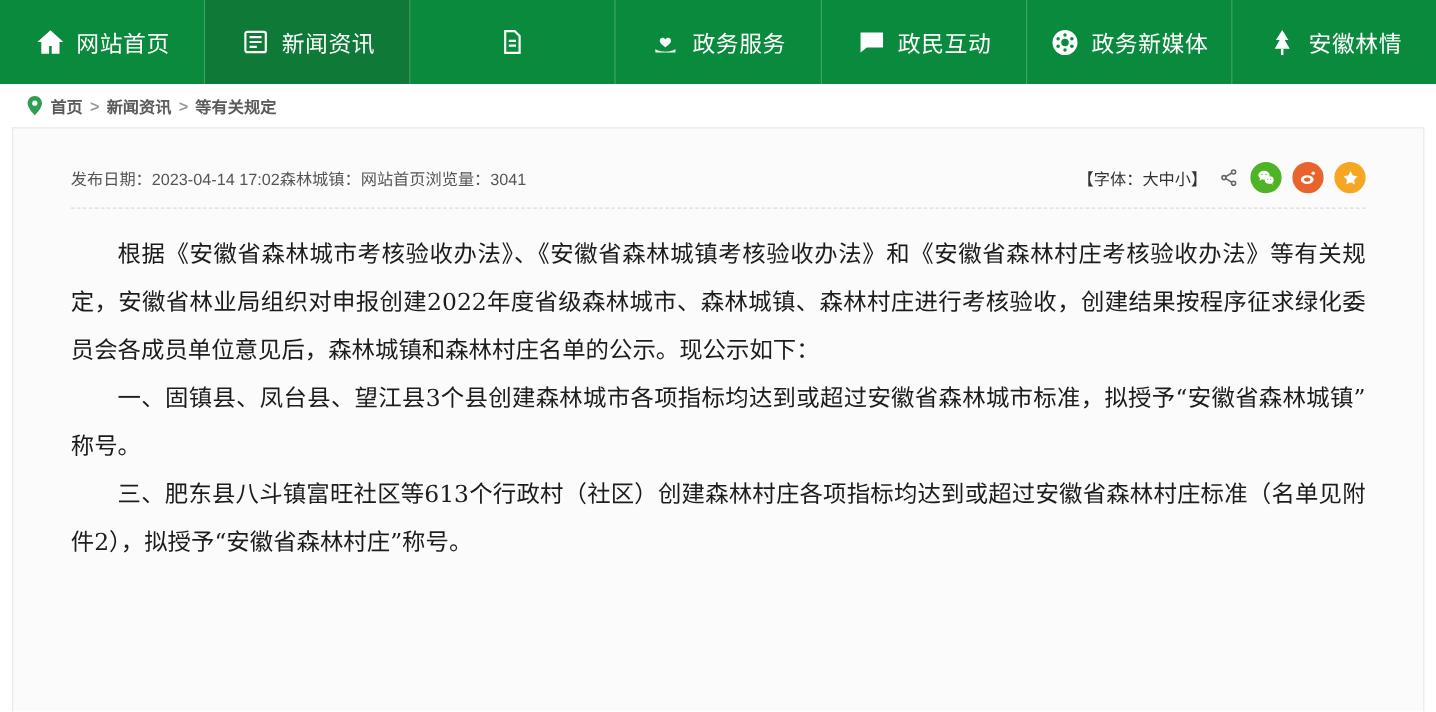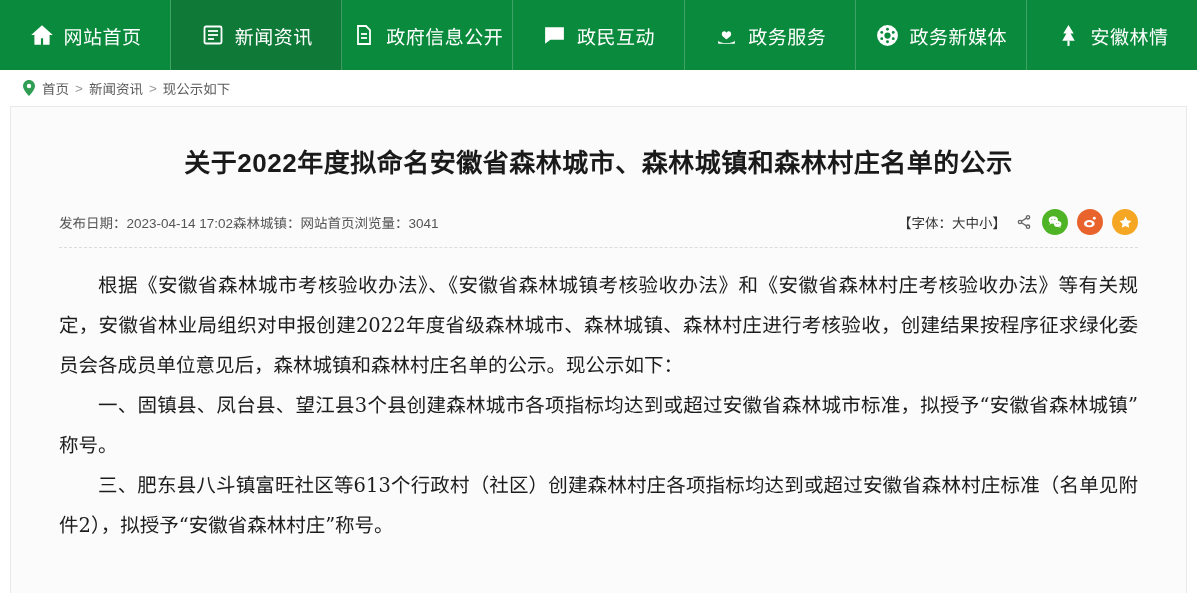--- a/index.html
+++ b/index.html
@@ -51,20 +51,21 @@
   
   .breadcrumb {
     height: 36px;
     display: flex;
     align-items: center;
     gap: 6px;
     padding: 0 22px;
     font-size: 13.5px;
     color: #5b5b5b;
     background: #ffffff;
+    font-weight: bold;
   }
   .breadcrumb .pin { width: 14px; height: 16px; flex: none; }
   .breadcrumb a { color: #5b5b5b; text-decoration: none; cursor: pointer; }
   .breadcrumb .sep { color: #9a9a9a; }
 
   
   .card {
     margin: 0 10px;
     background: #fbfbfb;
     border: 1px solid #e9e9e9;
@@ -157,40 +158,39 @@
     </div>
 
     <div class="nav-item">
       <span class="nav-ico">
         <svg width="24" height="24" viewBox="0 0 24 24" fill="none" stroke="#ffffff" stroke-width="1.8">
           <path d="M6 3h8l4 4v14H6z"></path>
             <line x1="9" y1="11" x2="15" y2="11"></line>
             <line x1="9" y1="15" x2="15" y2="15"></line>
         </svg>
       </span>
-      <span>政府信息公开</span>
-    </div>
-
-    <div class="nav-item">
-      <span class="nav-ico">
-        <svg width="25" height="25" viewBox="0 0 24 24" fill="#ffffff">
-            <path d="M3 4h18v12H8l-5 4z"></path>
-          </svg>
-      </span>
-      <span>政民互动</span>
     </div>
 
     <div class="nav-item">
       <span class="nav-ico">
         <svg width="25" height="25" viewBox="0 0 24 24" fill="#ffffff">
             <path d="M12 9.5c-1-2.2-4.5-2-4.5 1 0 2.2 3 4 4.5 5.2 1.5-1.2 4.5-3 4.5-5.2 0-3-3.5-3.2-4.5-1z"></path>
             <path d="M4 17c2 3 14 3 16 0v3H4z"></path>
           </svg>
       </span>
       <span>政务服务</span>
+    </div>
+
+    <div class="nav-item">
+      <span class="nav-ico">
+        <svg width="25" height="25" viewBox="0 0 24 24" fill="#ffffff">
+            <path d="M3 4h18v12H8l-5 4z"></path>
+          </svg>
+      </span>
+      <span>政民互动</span>
     </div>
 
     <div class="nav-item">
       <span class="nav-ico">
         <svg width="25" height="25" viewBox="0 0 24 24" fill="#ffffff">
             <circle cx="12" cy="12" r="10"></circle>
             <circle cx="12" cy="12" r="3" fill="#0a8a3c"></circle>
             <circle cx="12" cy="6" r="1.4" fill="#0a8a3c"></circle>
             <circle cx="12" cy="18" r="1.4" fill="#0a8a3c"></circle>
             <circle cx="6.5" cy="9" r="1.4" fill="#0a8a3c"></circle>
@@ -216,26 +216,25 @@
   <div class="breadcrumb">
     <span class="pin">
       <svg width="14" height="16" viewBox="0 0 14 16" fill="#2f9e54">
           <path d="M7 0C3.7 0 1 2.7 1 6c0 4.2 6 10 6 10s6-5.8 6-10c0-3.3-2.7-6-6-6zm0 8.2A2.2 2.2 0 1 1 7 3.8a2.2 2.2 0 0 1 0 4.4z"></path>
         </svg>
     </span>
     <a>首页</a>
     <span class="sep">&gt;</span>
     <a>新闻资讯</a>
     <span class="sep">&gt;</span>
-    <a>现公示如下</a>
+    <a>等有关规定</a>
   </div>
 
   <div class="card">
 
-    <div class="article-title">关于2022年度拟命名安徽省森林城市、森林城镇和森林村庄名单的公示</div>
 
     <div class="meta-row">
       <div class="meta-left">
         <span><span>发布日期：</span><span>2023-04-14 17:02</span></span>
         <span><span>森林城镇：</span><span>网站首页</span></span>
         <span><span>浏览量：</span><span>3041</span></span>
       </div>
 
       <div class="meta-right">
         <span class="font-sizes"><span>【字体：</span><span class="fs">大</span><span class="fs">中</span><span class="fs">小</span><span>】</span></span>

